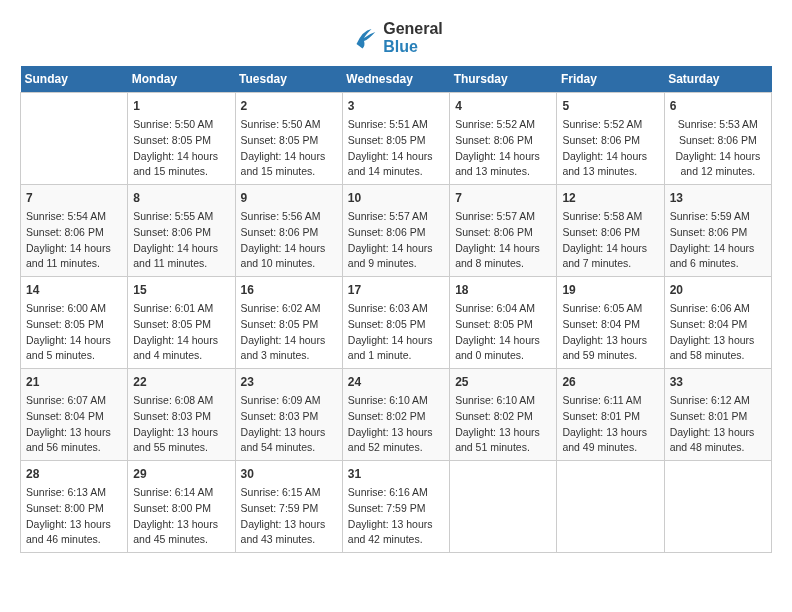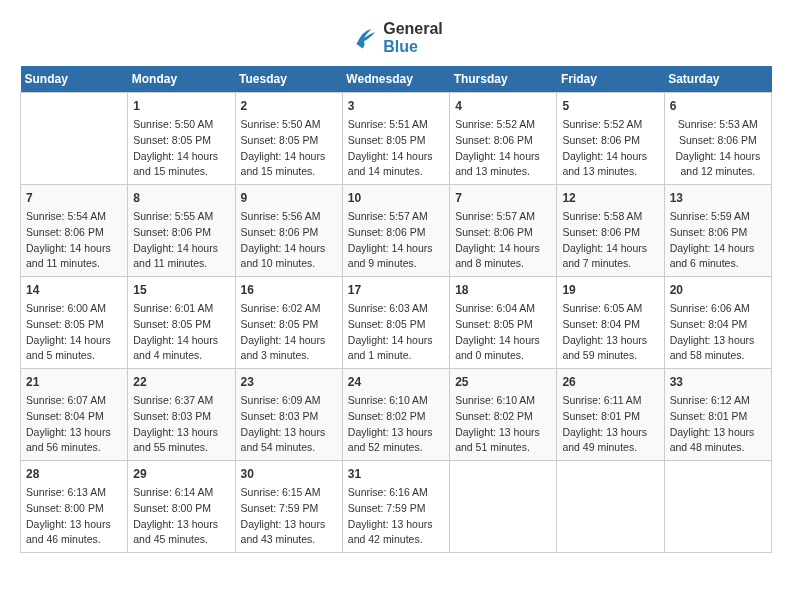--- a/index.html
+++ b/index.html
@@ -257,21 +257,21 @@
       <tr>
         <td>
           <span class="day-num">21</span>
           <div class="day-info" style="white-space: pre-line;">Sunrise: 6:07 AM
 Sunset: 8:04 PM
 Daylight: 13 hours
 and 56 minutes.</div>
         </td>
         <td>
           <span class="day-num">22</span>
-          <div class="day-info" style="white-space: pre-line;">Sunrise: 6:37 AM
+          <div class="day-info" style="white-space: pre-line;">Sunrise: 6:08 AM
 Sunset: 8:03 PM
 Daylight: 13 hours
 and 55 minutes.</div>
         </td>
         <td>
           <span class="day-num">23</span>
           <div class="day-info" style="white-space: pre-line;">Sunrise: 6:09 AM
 Sunset: 8:03 PM
 Daylight: 13 hours
 and 54 minutes.</div>

